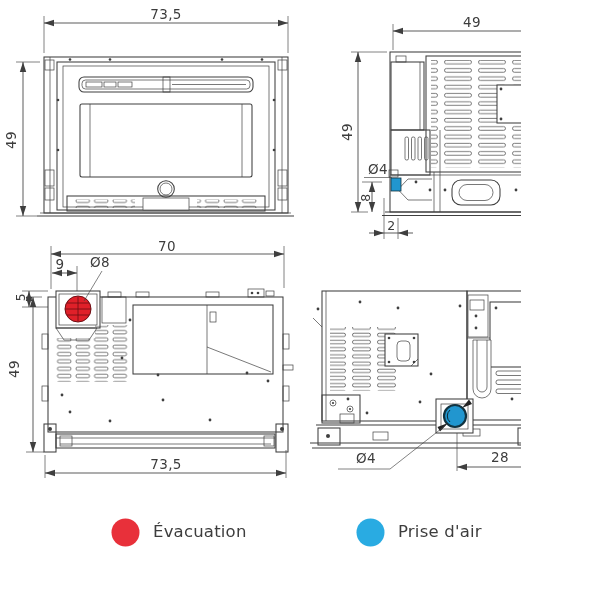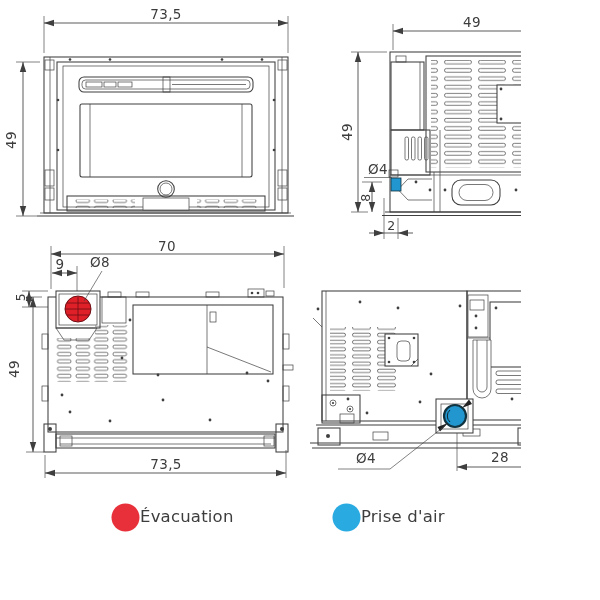--- a/index.html
+++ b/index.html
@@ -8,21 +8,21 @@
   .stage svg{display:block;}
   .ln {fill:none;stroke:#3f3f3f;stroke-width:1.05;stroke-linejoin:miter;}
   .lnw{fill:#ffffff;stroke:#3f3f3f;stroke-width:1.05;}
   .th {fill:none;stroke:#3f3f3f;stroke-width:0.7;}
   .thw{fill:#ffffff;stroke:#3f3f3f;stroke-width:0.7;}
   .dim{fill:none;stroke:#3f3f3f;stroke-width:0.85;}
   .ext{fill:none;stroke:#3f3f3f;stroke-width:0.65;}
   .dt {font-size:13.5px;fill:#3c3c3c;letter-spacing:0.4px;}
   .dts{font-size:12.5px;}
   .dot{fill:#3f3f3f;stroke:none;}
-  .legend-item{position:absolute;display:flex;align-items:center;}
+  .legend-item{position:absolute;display:flex;align-items:center;gap:13px;margin-top:15px;}
   .legend-text{font-size:16.5px;line-height:1.22;color:#3d3d3d;letter-spacing:0.2px;}
 </style>
 </head>
 <body>
 
 <div class="stage">
 
 <svg width="600" height="600" viewBox="0 0 600 600">
   <defs>
     <marker id="arw" viewBox="0 0 10 8" refX="10" refY="4" markerWidth="10" markerHeight="8" markerUnits="userSpaceOnUse" orient="auto-start-reverse">
@@ -347,21 +347,21 @@
 </svg>
 
 <div class="legend-item" style="left:111px;top:503px;">
   <svg width="29" height="29">
     <circle cx="14.5" cy="14.5" r="14" fill="#e8303a"></circle>
   </svg>
   <div class="legend-text">
     <div>Évacuation</div>
   </div>
 </div>
-<div class="legend-item" style="left:332px;top:503px;">
+<div class="legend-item" style="left:356px;top:503px;">
   <svg width="29" height="29">
     <circle cx="14.5" cy="14.5" r="14" fill="#29abe2"></circle>
   </svg>
   <div class="legend-text">
     <div>Prise d'air</div>
   </div>
 </div>
 
 <svg style="position:absolute;left:546px;top:542px;" width="46" height="56" viewBox="0 0 46 56">
   <path d="M26,1 C27.5,8.5 31,12.5 32.3,18 C33.3,22.2 32.2,24.8 28.8,27.2

